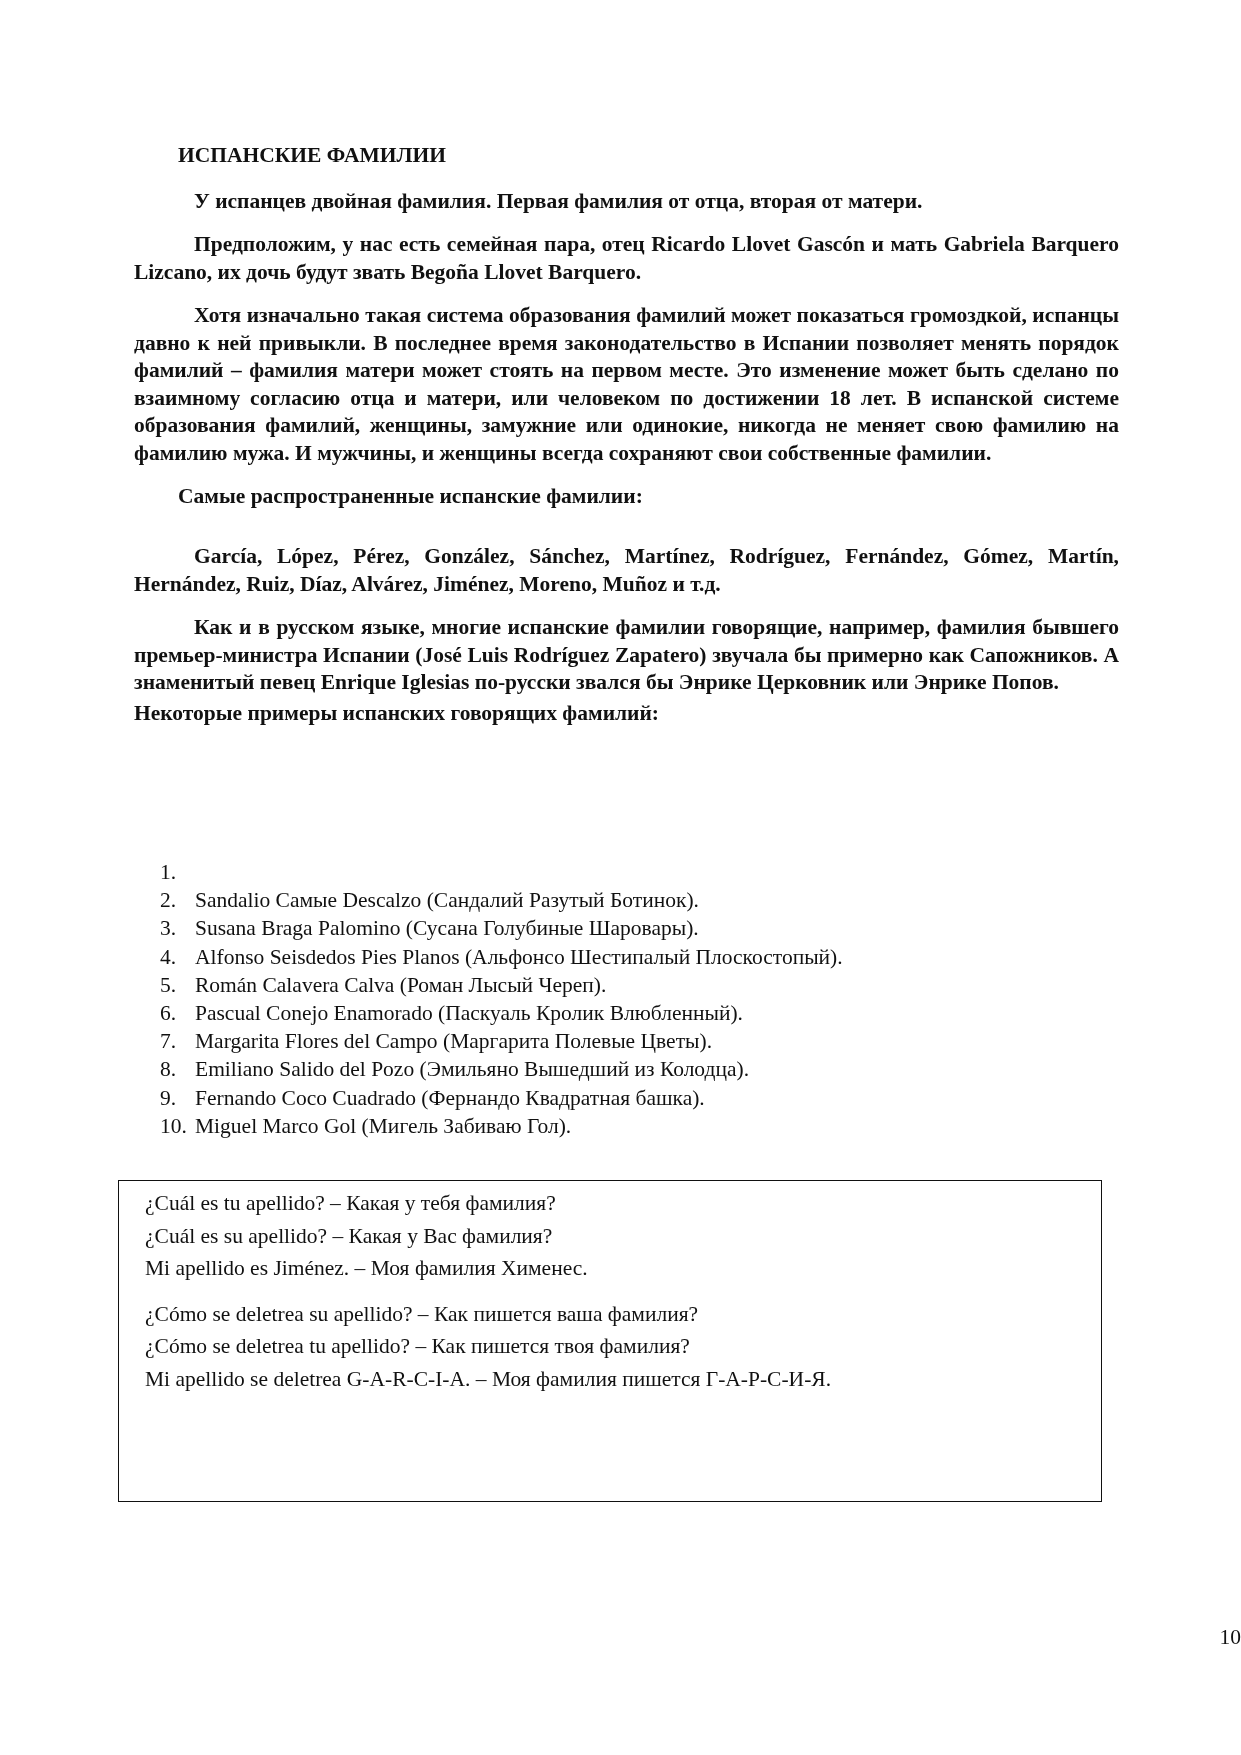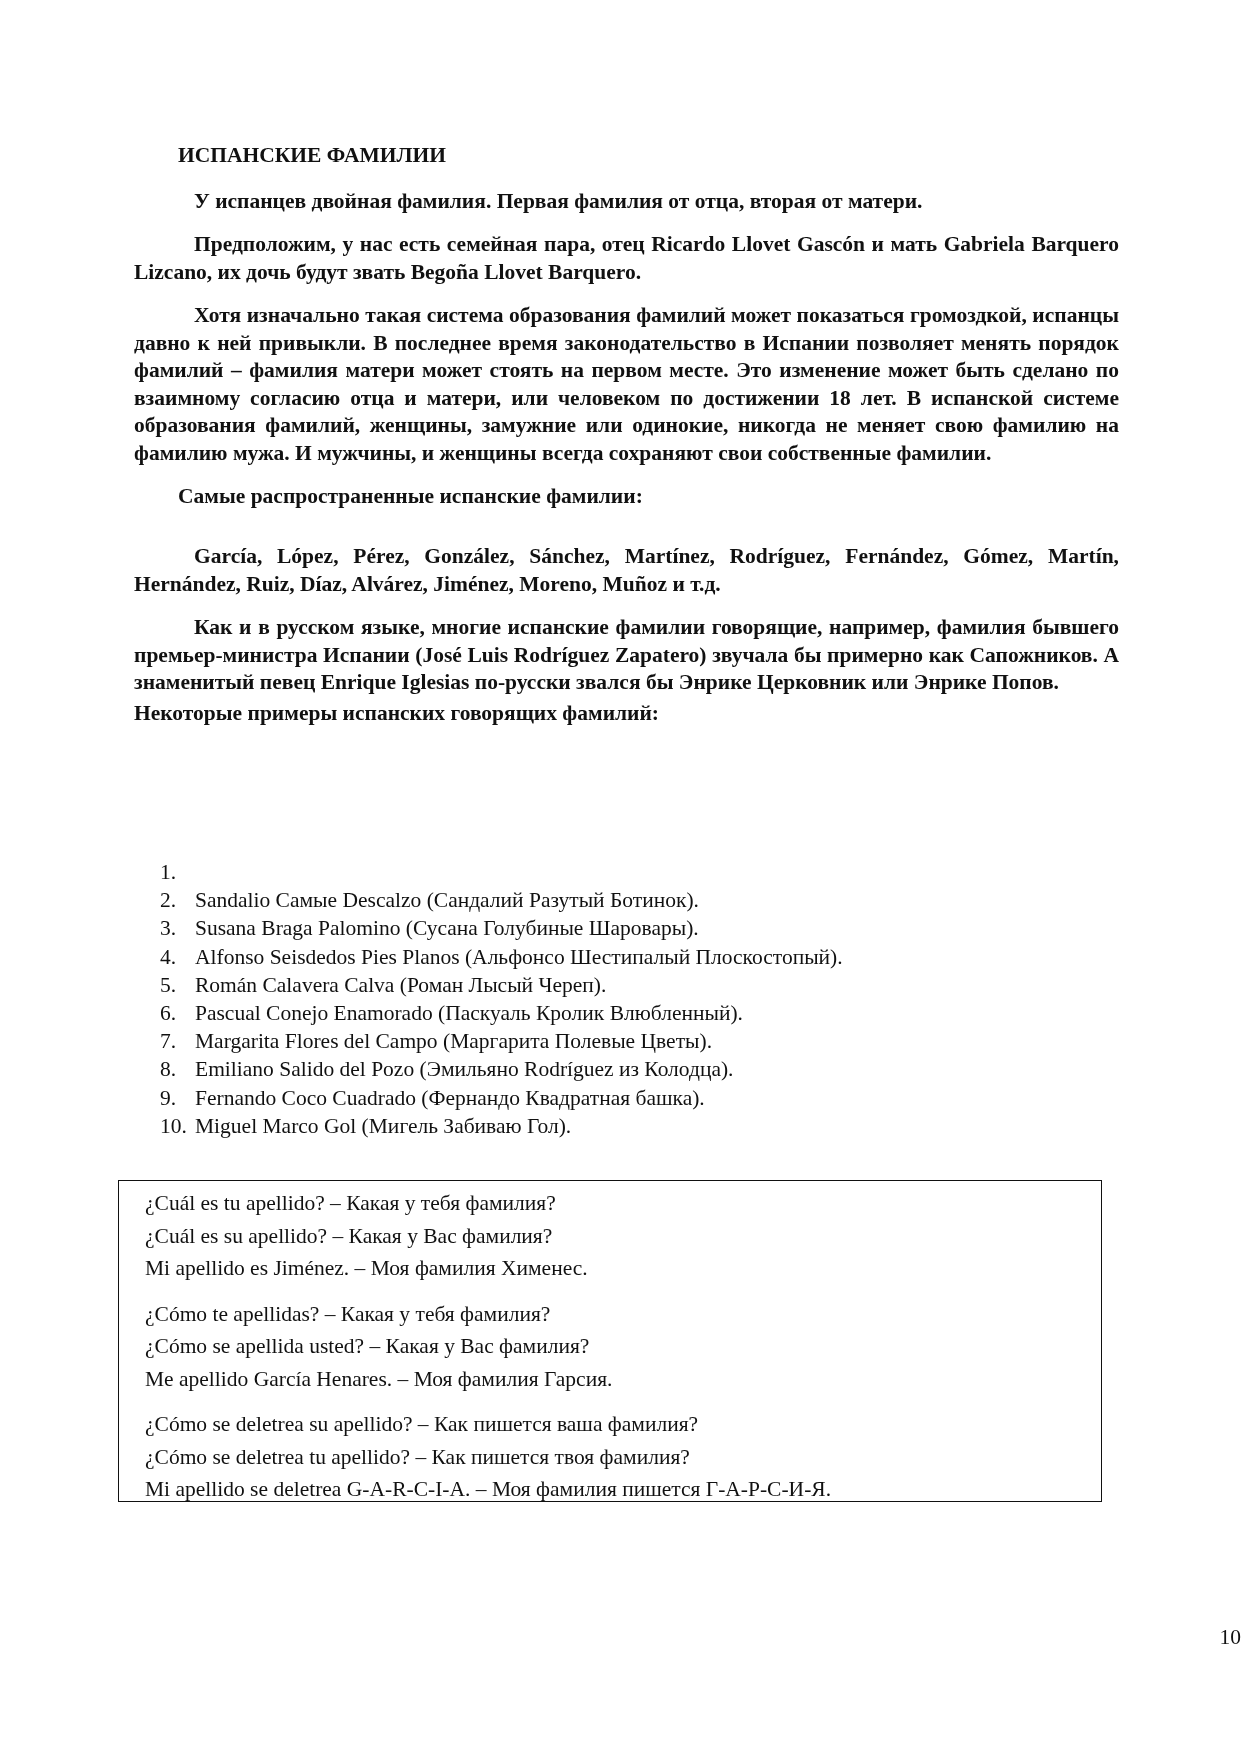--- a/index.html
+++ b/index.html
@@ -76,44 +76,39 @@
     <li>
         <span class="num">6.</span>
         <span>Pascual Conejo Enamorado (Паскуаль Кролик Влюбленный).</span>
       </li>
     <li>
         <span class="num">7.</span>
         <span>Margarita Flores del Campo (Маргарита Полевые Цветы).</span>
       </li>
     <li>
         <span class="num">8.</span>
-        <span>Emiliano Salido del Pozo (Эмильяно Rodríguez из Колодца).</span>
+        <span>Emiliano Salido del Pozo (Эмильяно Вышедший из Колодца).</span>
       </li>
     <li>
         <span class="num">9.</span>
         <span>Fernando Coco Cuadrado (Фернандо Квадратная башка).</span>
       </li>
     <li>
         <span class="num">10.</span>
         <span>Miguel Marco Gol (Мигель Забиваю Гол).</span>
       </li>
   </ol>
 </div>
 
 <div class="box">
   <div class="group">
     <div class="line">¿Cuál es tu apellido? – Какая у тебя фамилия?</div>
     <div class="line">¿Cuál es su apellido? – Какая у Вас фамилия?</div>
     <div class="line">Mi apellido es Jiménez. – Моя фамилия Хименес.</div>
   </div>
-  <div class="group">
-    <div class="line">¿Cómo te apellidas? – Какая у тебя фамилия?</div>
-    <div class="line">¿Cómo se apellida usted? – Какая у Вас фамилия?</div>
-    <div class="line">Me apellido García Henares. – Моя фамилия Гарсия.</div>
-  </div>
   <div class="group" style="margin-bottom:0;">
     <div class="line">¿Cómo se deletrea su apellido? – Как пишется ваша фамилия?</div>
     <div class="line">¿Cómo se deletrea tu apellido? – Как пишется твоя фамилия?</div>
     <div class="line">Mi apellido se deletrea G-A-R-C-I-A. – Моя фамилия пишется Г-А-Р-С-И-Я.</div>
   </div>
 </div>
 
 <div class="pagenum">10</div>
 
 </body></html>

